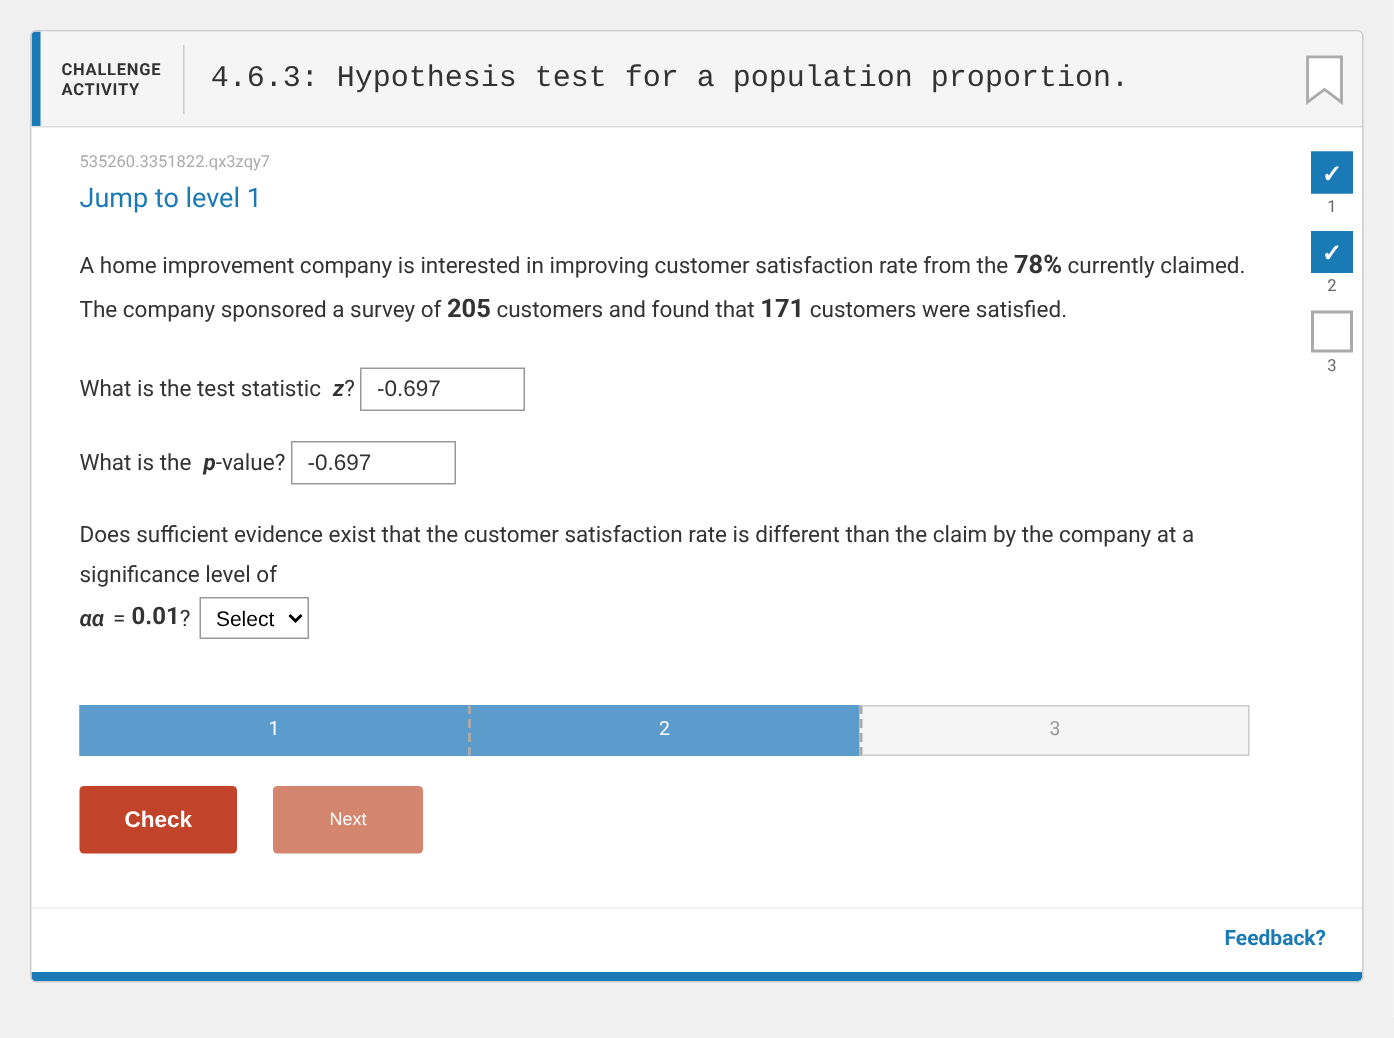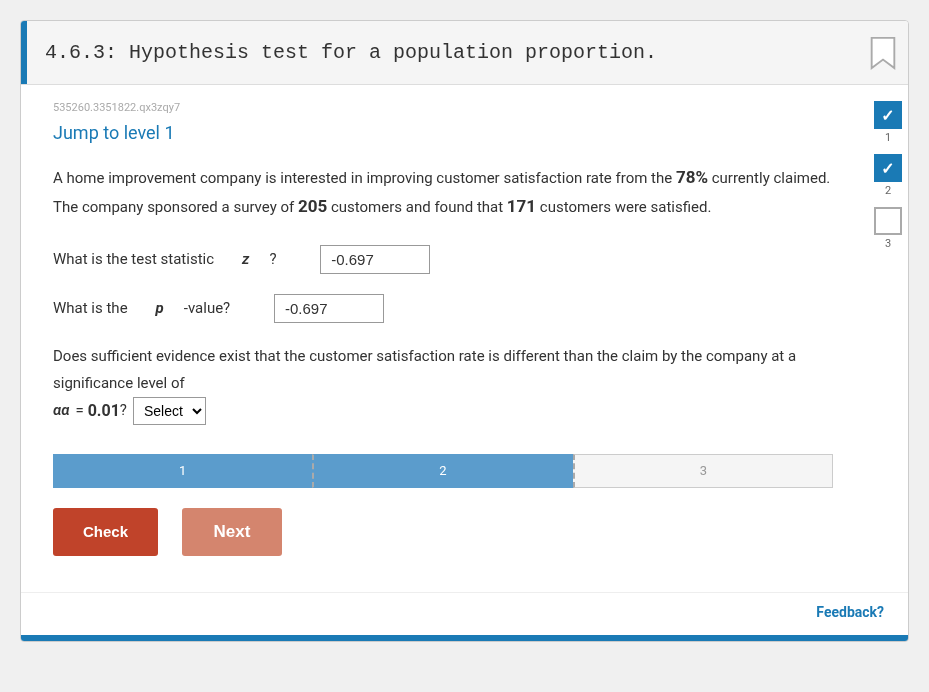--- a/index.html
+++ b/index.html
@@ -143,44 +143,43 @@
       font-weight: 700;
       font-size: 17px;
     }
     
     .question-row {
       display: flex;
       align-items: center;
       margin-bottom: 20px;
       font-size: 15px;
       color: #333;
-      gap: 20px;
     }
     .question-label {
       margin-right: 8px;
     }
     .z-italic { font-style: italic; font-weight: 600; }
     .p-bold { font-weight: 700; font-style: italic; }
     .answer-input {
       border: 1px solid #999;
       padding: 5px 10px;
       font-size: 15px;
       width: 110px;
       outline: none;
       color: #333;
     }
     
     .alpha-row {
       display: flex;
-      align-items: flex-start;
+      align-items: flex-end;
       flex-wrap: wrap;
       font-size: 15px;
       color: #333;
       line-height: 1.8;
-      margin-bottom: 28px;
+      margin-bottom: 44px;
       max-width: 780px;
     }
     .alpha-row .math {
       font-style: italic;
     }
     .select-dropdown {
       border: 1px solid #999;
       padding: 4px 6px;
       font-size: 14px;
       background: white;
@@ -231,22 +230,22 @@
       font-weight: 600;
       cursor: pointer;
       border-radius: 3px;
       min-width: 100px;
     }
     .btn-next {
       background: #d4856e;
       color: white;
       border: none;
       padding: 14px 30px;
-      font-size: 17px;
-      font-weight: 700;
+      font-size: 12px;
+      font-weight: 400;
       cursor: pointer;
       border-radius: 3px;
       min-width: 100px;
     }
     
     .feedback-row {
       text-align: right;
       padding: 10px 24px;
       border-top: 1px solid #eee;
     }
@@ -263,20 +262,24 @@
       margin-top: 4px;
     }
   </style>
 </head>
 <body>
 
 <div class="outer-container">
 
   <div class="header">
     <div class="header-left-bar"></div>
+    <div class="header-label">
+      <span class="challenge">CHALLENGE</span>
+      <span class="activity">ACTIVITY</span>
+    </div>
     <div class="header-title">4.6.3: Hypothesis test for a population proportion.</div>
     <div class="header-bookmark">
       <svg class="bookmark-icon" viewBox="0 0 28 36" fill="none" xmlns="http://www.w3.org/2000/svg">
         <path d="M2 2 H26 V34 L14 25 L2 34 Z" stroke="#aaa" stroke-width="2" fill="white"></path>
       </svg>
     </div>
   </div>
 
   <div class="main-content">
     

